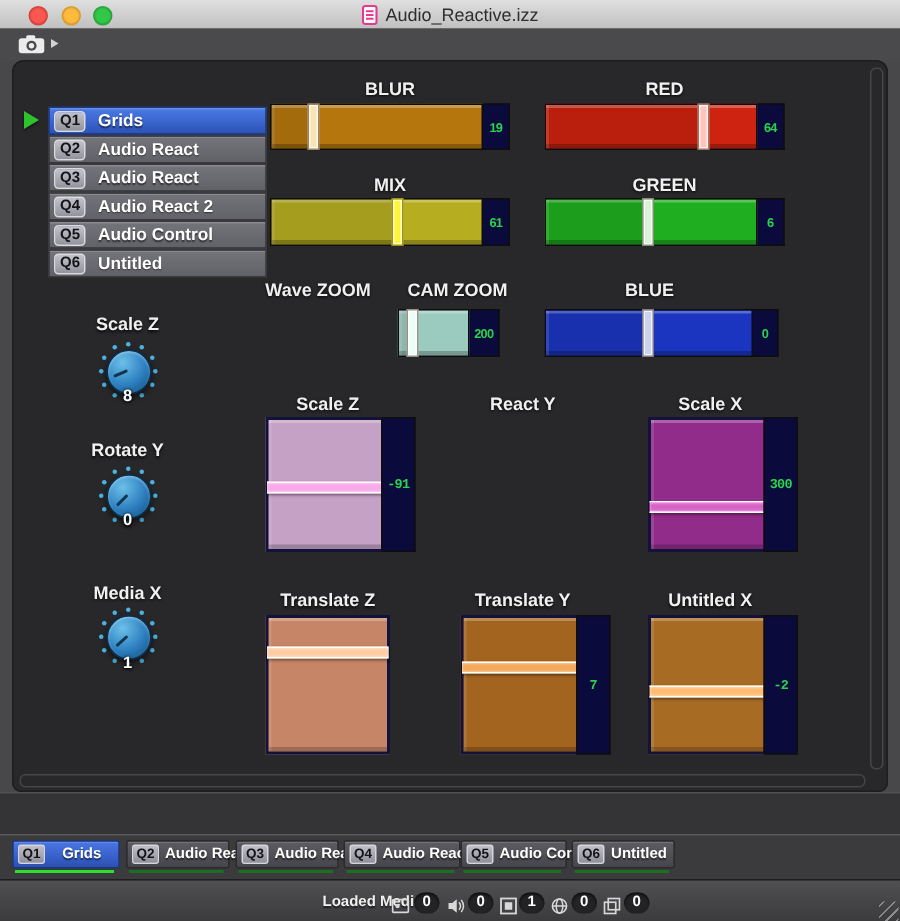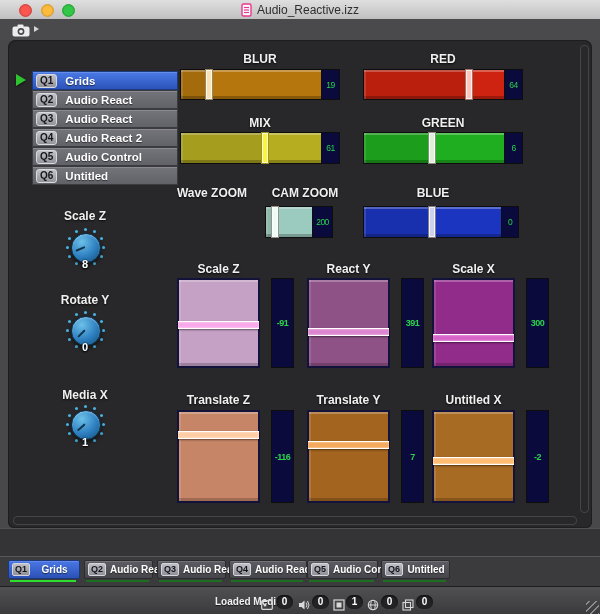--- a/index.html
+++ b/index.html
@@ -54,25 +54,25 @@
     text-shadow:0 1px 2px #000,0 0 2px #000;}
 
   
   .hslider{position:absolute;}
   .hs-track{position:absolute;left:0;top:0;bottom:0;right:var(--vb);border:1px solid #0d0d0d;
     box-shadow:inset 0 2px 0 rgba(255,255,255,.28),inset 2px 0 0 rgba(255,255,255,.14),inset 0 -3px 0 rgba(0,0,0,.24);}
   .hs-dim{position:absolute;left:0;top:0;bottom:0;background:rgba(0,0,0,.09);}
   .hs-handle{position:absolute;top:-1px;bottom:-1px;width:6px;border:1px solid rgba(40,20,0,.45);
     box-shadow:inset 0 0 0 1px rgba(255,255,255,.75);}
   .hs-value{position:absolute;right:0;top:0;bottom:0;width:var(--vb);background:#0a0a3c;
-    display:flex;align-items:center;justify-content:center;color:#2bd34b;font-size:8.5px;font-weight:normal;
+    display:flex;align-items:center;justify-content:center;color:#2bd34b;font-size:8.5px;font-weight:bold;
     letter-spacing:-.5px;border:1px solid #0d0d0d;border-left:none;box-sizing:border-box;}
 
   
-  .vslider{position:absolute;width:117px;}
+  .vslider{position:absolute;width:100px;font-family:Liberation Mono, monospace;}
   .vs-track{position:absolute;left:0;top:0;bottom:0;width:79px;border:2px solid #12123a;
     box-shadow:inset 0 2px 0 rgba(255,255,255,.25),inset 2px 0 0 rgba(255,255,255,.12),inset 0 -3px 0 rgba(0,0,0,.2);}
   .vs-handle{position:absolute;left:-1px;right:-1px;height:6px;border-top:1px solid #fff;border-bottom:1px solid #fff;
     box-shadow:0 1px 2px rgba(0,0,0,.5),inset 0 0 2px rgba(255,255,255,.8);}
   .vs-value{position:absolute;right:0;top:0;bottom:0;width:23px;background:#0a0a3c;
     display:flex;align-items:center;justify-content:center;color:#2bd34b;font-size:9px;font-weight:bold;
     letter-spacing:-.5px;border:1px solid #0d0d0d;box-sizing:border-box;}
 
   
   .transport{position:absolute;left:0;top:528px;right:0;height:28px;background:#343436;border-top:1px solid #515154;}
@@ -247,41 +247,34 @@
 
   <div class="ctl-label" style="left:177px;top:262px;width:83px">Scale Z</div>
   <div class="vslider" style="left:177px;top:278px;height:90px">
     <div class="vs-track" style="background: rgb(197, 161, 198);">
         <div class="vs-handle" style="top: calc(52% - 4px); background: rgb(249, 169, 233);"></div>
       </div>
     <div class="vs-value">-91</div>
   </div>
 
   <div class="ctl-label" style="left:307px;top:262px;width:83px">React Y</div>
-  <div class="vslider" style="left:307px;top:278px;height:90px">
-    <div class="vs-track" style="background: rgb(142, 82, 135);">
-        <div class="vs-handle" style="top: calc(60% - 4px); background: rgb(221, 133, 207);"></div>
-      </div>
-    <div class="vs-value">391</div>
-  </div>
 
   <div class="ctl-label" style="left:432px;top:262px;width:83px">Scale X</div>
   <div class="vslider" style="left:432px;top:278px;height:90px">
     <div class="vs-track" style="background: rgb(146, 44, 138);">
         <div class="vs-handle" style="top: calc(67% - 4px); background: rgb(216, 99, 200);"></div>
       </div>
     <div class="vs-value">300</div>
   </div>
 
   <div class="ctl-label" style="left:177px;top:393px;width:83px">Translate Z</div>
   <div class="vslider" style="left:177px;top:410px;height:93px">
     <div class="vs-track" style="background: rgb(198, 133, 102);">
         <div class="vs-handle" style="top: calc(26% - 4px); background: rgb(255, 205, 164);"></div>
       </div>
-    <div class="vs-value">-116</div>
   </div>
 
   <div class="ctl-label" style="left:307px;top:393px;width:83px">Translate Y</div>
   <div class="vslider" style="left:307px;top:410px;height:93px">
     <div class="vs-track" style="background: rgb(162, 100, 31);">
         <div class="vs-handle" style="top: calc(37% - 4px); background: rgb(244, 169, 92);"></div>
       </div>
     <div class="vs-value">7</div>
   </div>
 

